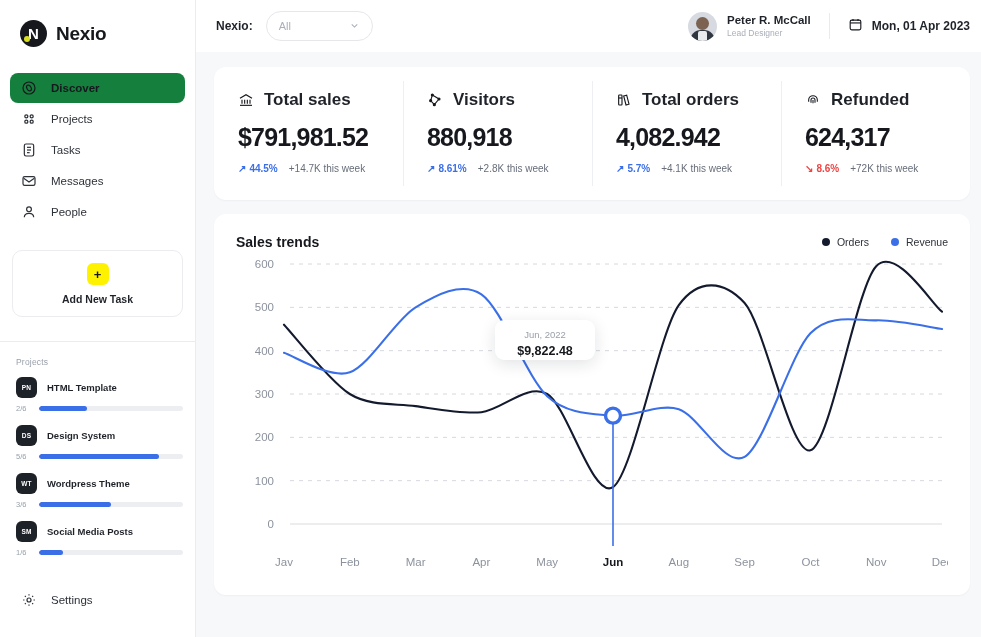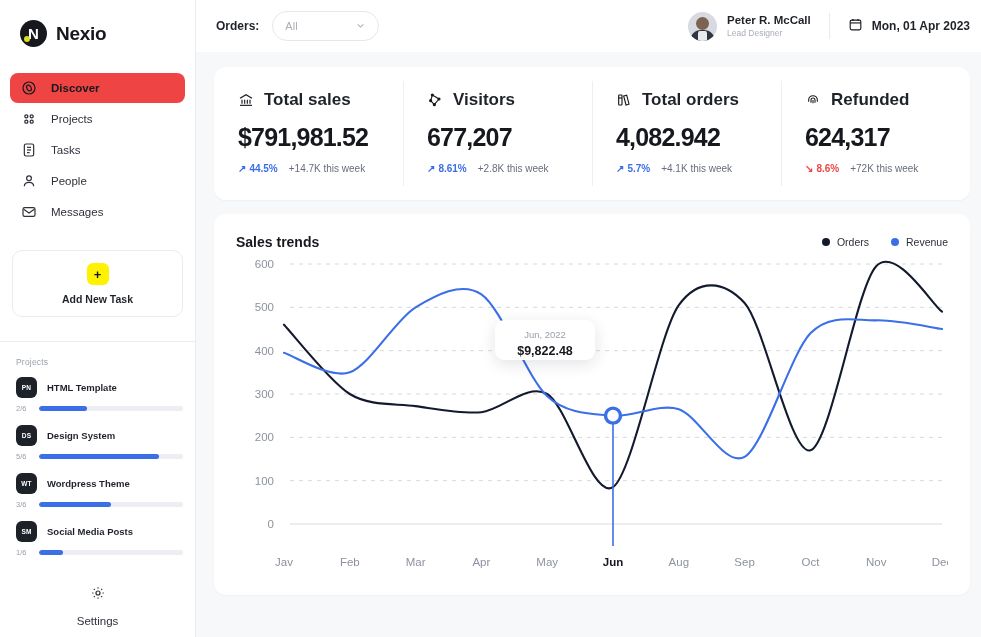--- a/index.html
+++ b/index.html
@@ -31,21 +31,21 @@
     width: 6px; height: 6px; border-radius: 50%; background: #d9e021;
   }
   .brand-name { font-size: 19px; font-weight: 700; color: #16181d; letter-spacing: -0.3px; }
 
   .nav { padding: 10px 10px 0 10px; }
   .nav-item {
     display: flex; align-items: center; gap: 14px;
     height: 30px; padding: 0 11px; margin-bottom: 1px;
     border-radius: 8px; cursor: pointer;
   }
-  .nav-item.active { background: #ef4444; }
+  .nav-item.active { background: #15803d; }
   .nav-label { font-size: 11.5px; color: #2d3138; font-weight: 500; }
   .nav-item.active .nav-label { color: #16181d; font-weight: 600; }
   .ico { width: 16px; height: 16px; display: block; flex: 0 0 16px; }
   .ico svg { display: block; width: 16px; height: 16px; }
 
   .addtask-wrap { padding: 22px 12px 0 12px; }
   .addtask {
     border: 1px solid #ececf0; border-radius: 10px;
     padding: 12px 0 11px 0; text-align: center; cursor: pointer;
     background: #fff;
@@ -71,21 +71,21 @@
   }
   .proj-name { font-size: 9.5px; font-weight: 700; color: #1f2329; }
   .proj-bot { display: flex; align-items: center; gap: 7px; margin-top: 6px; }
   .proj-frac { font-size: 7.5px; color: #9aa0ab; width: 16px; }
   .bar { flex: 1; height: 5px; border-radius: 3px; background: #edeef1; overflow: hidden; }
   .bar-fill { height: 5px; border-radius: 3px; background: #3b6fe8; }
 
   .settings-row {
     margin-top: auto; padding: 0 10px 22px 10px;
   }
-  .settings-row .nav-item { margin: 0; flex-direction: column; }
+  .settings-row .nav-item { margin: 0; }
 
   
   .main { flex: 1; display: flex; flex-direction: column; background: #f7f8fa; }
 
   .topbar {
     height: 52px; background: #fff;
     display: flex; align-items: center; padding: 0 18px 0 20px;
     flex: 0 0 52px;
   }
   .store-label { font-size: 12px; font-weight: 700; color: #1f2329; margin-right: 13px; }
@@ -193,34 +193,34 @@
               <line x1="9" y1="8" x2="15" y2="8"></line>
               <line x1="9" y1="12" x2="15" y2="12"></line>
               <line x1="9" y1="16" x2="13" y2="16"></line>
             </svg>
         </span>
         <span class="nav-label">Tasks</span>
       </div>
       <div class="nav-item">
         <span class="ico">
           <svg viewBox="0 0 24 24" fill="none" stroke="#2d3138" stroke-width="1.8">
+              <rect x="3" y="5.5" width="18" height="13" rx="2.5"></rect>
+              <path d="M4 8l8 5.5L20 8"></path>
+            </svg>
+        </span>
+        <span class="nav-label">Messages</span>
+      </div>
+      <div class="nav-item">
+        <span class="ico">
+          <svg viewBox="0 0 24 24" fill="none" stroke="#2d3138" stroke-width="1.8">
               <circle cx="12" cy="8" r="3.6"></circle>
               <path d="M5 20c0-3.6 3.1-6 7-6s7 2.4 7 6"></path>
             </svg>
         </span>
         <span class="nav-label">People</span>
-      </div>
-      <div class="nav-item">
-        <span class="ico">
-          <svg viewBox="0 0 24 24" fill="none" stroke="#2d3138" stroke-width="1.8">
-              <rect x="3" y="5.5" width="18" height="13" rx="2.5"></rect>
-              <path d="M4 8l8 5.5L20 8"></path>
-            </svg>
-        </span>
-        <span class="nav-label">Messages</span>
       </div>
     </nav>
 
     <div class="addtask-wrap">
       <div class="addtask">
         <div class="plus-btn">
           <span>+</span>
         </div>
         <div class="addtask-label">Add New Task</div>
       </div>
@@ -293,21 +293,21 @@
             </svg>
         </span>
         <span class="nav-label">Settings</span>
       </div>
     </div>
   </aside>
 
   <section class="main">
 
     <header class="topbar">
-      <span class="store-label">Orders:</span>
+      <span class="store-label">Nexio:</span>
       <div class="store-select">
         <span class="store-value">All</span>
         <span>
           <svg width="11" height="11" viewBox="0 0 24 24" fill="none" stroke="#a9aeb8" stroke-width="2.2">
               <path d="M6 9.5l6 6 6-6"></path>
             </svg>
         </span>
       </div>
 
       <div class="topbar-right">
@@ -369,21 +369,21 @@
               <svg viewBox="0 0 24 24" fill="none" stroke="#16181d" stroke-width="1.7">
                   <path d="M8 4.5l10 6-7 8.5-5.5-6z"></path>
                   <circle cx="8" cy="4.5" r="1.5" fill="#16181d"></circle>
                   <circle cx="18" cy="10.5" r="1.5" fill="#16181d"></circle>
                   <circle cx="11" cy="19" r="1.5" fill="#16181d"></circle>
                   <circle cx="5.5" cy="13" r="1.5" fill="#16181d"></circle>
                 </svg>
             </span>
             <span class="kpi-title">Visitors</span>
           </div>
-          <div class="kpi-value">677,207</div>
+          <div class="kpi-value">880,918</div>
           <div class="kpi-foot">
             <span class="kpi-delta up">
               <span>↗</span>
               <span>8.61%</span>
             </span>
             <span class="kpi-note">+2.8K this week</span>
           </div>
         </div>
 
         <div class="kpi">

